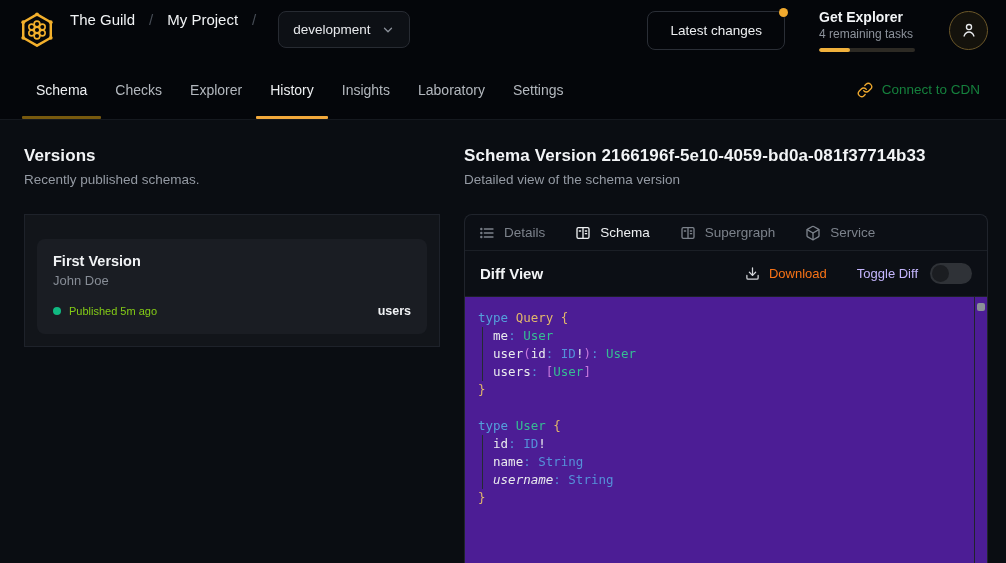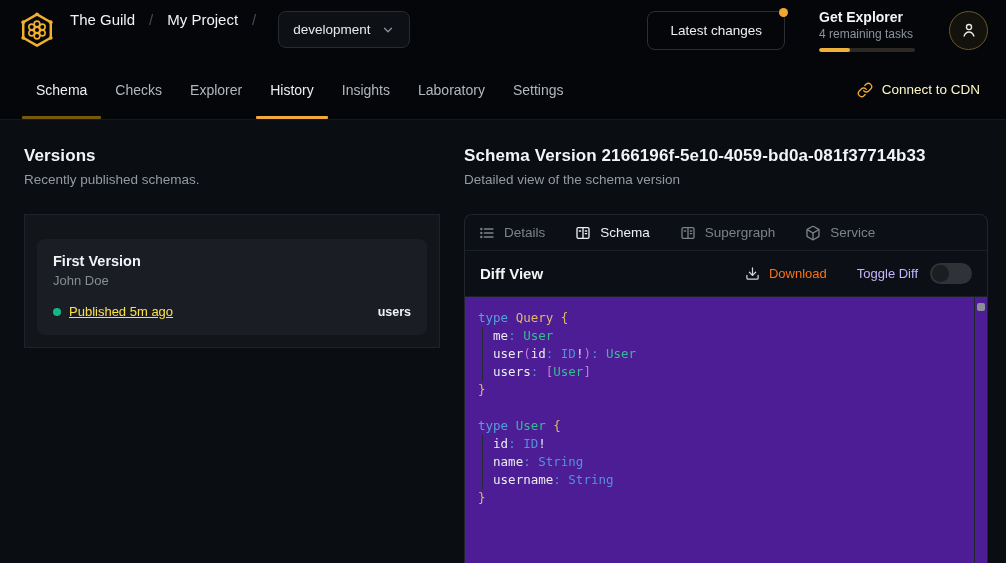--- a/index.html
+++ b/index.html
@@ -61,21 +61,21 @@
   }
   .nav-tab.is-active, .nav-tab.is-dim { color:#edeff1; }
   .nav-tab::after {
     content:""; position:absolute; left:0; right:0; bottom:0; height:3px;
     background:transparent; border-radius:1px;
   }
   .nav-tab.is-active::after { background:#f2a93b; }
   .nav-tab.is-dim::after { background:#77590e; }
   .cdn-link {
     margin-left:auto; display:flex; align-items:center; gap:9px;
-    color:#fef9c3; font-size:13.5px; cursor:pointer; padding-right:4px;
+    color:#15803d; font-size:13.5px; cursor:pointer; padding-right:4px;
   }
 
   
   .main { display:flex; height:443px; }
   .left-col { width:464px; flex:none; padding:26px 24px 0 24px; }
   .right-col { flex:1; padding:26px 18px 0 0; display:flex; flex-direction:column; }
   .sec-title { font-size:17px; font-weight:700; color:#f2f4f6; letter-spacing:.1px; }
   .sec-sub { font-size:13.5px; color:#949aa3; margin-top:6px; }
 
   
@@ -84,21 +84,21 @@
     border-radius:0; padding:12px;
   }
   .version-item {
     margin-top:12px; background:#1a1d23; border-radius:8px;
     padding:14px 16px 16px 16px; cursor:pointer;
   }
   .vi-name { font-size:14.5px; font-weight:600; color:#f0f2f4; }
   .vi-author { font-size:13px; color:#878d96; margin-top:4px; }
   .vi-row { display:flex; align-items:center; margin-top:16px; }
   .vi-dot { width:8px; height:8px; border-radius:50%; background:#10b981; margin-right:8px; flex:none; }
-  .vi-status { font-size:13px; color:#fde047;text-decoration:underline; }
+  .vi-status { font-size:11px; color:#84cc16; }
   .vi-badge { margin-left:auto; font-size:12.5px; font-weight:700; color:#f0f2f4; }
 
   
   .detail-panel {
     margin-top:27px; flex:1; background:#0c0f15;
     border:1px solid #20242c; border-bottom:none;
     border-radius:8px 8px 0 0; display:flex; flex-direction:column; overflow:hidden;
   }
   .detail-tabs {
     display:flex; align-items:center; gap:30px; height:36px;
@@ -330,21 +330,21 @@
         <div id="code-block">
             <div class="ln"><span style="color: rgb(84, 160, 220);">type</span><span style="color: rgb(233, 235, 238);"> </span><span style="color: rgb(226, 184, 107);">Query</span><span style="color: rgb(233, 235, 238);"> </span><span style="color: rgb(226, 184, 107);">{</span></div>
             <div class="ln ind"><span style="color: rgb(233, 235, 238);">  </span><span style="color: rgb(233, 235, 238);">me</span><span style="color: rgb(85, 144, 217);">:</span><span style="color: rgb(233, 235, 238);"> </span><span style="color: rgb(54, 189, 147);">User</span></div>
             <div class="ln ind"><span style="color: rgb(233, 235, 238);">  </span><span style="color: rgb(233, 235, 238);">user</span><span style="color: rgb(198, 120, 221);">(</span><span style="color: rgb(233, 235, 238);">id</span><span style="color: rgb(85, 144, 217);">:</span><span style="color: rgb(233, 235, 238);"> </span><span style="color: rgb(85, 144, 217);">ID</span><span style="color: rgb(233, 235, 238);">!</span><span style="color: rgb(198, 120, 221);">)</span><span style="color: rgb(85, 144, 217);">:</span><span style="color: rgb(233, 235, 238);"> </span><span style="color: rgb(54, 189, 147);">User</span></div>
             <div class="ln ind"><span style="color: rgb(233, 235, 238);">  </span><span style="color: rgb(233, 235, 238);">users</span><span style="color: rgb(85, 144, 217);">:</span><span style="color: rgb(233, 235, 238);"> </span><span style="color: rgb(198, 120, 221);">[</span><span style="color: rgb(54, 189, 147);">User</span><span style="color: rgb(198, 120, 221);">]</span></div>
             <div class="ln"><span style="color: rgb(226, 184, 107);">}</span></div>
             <div class="ln"></div>
             <div class="ln"><span style="color: rgb(84, 160, 220);">type</span><span style="color: rgb(233, 235, 238);"> </span><span style="color: rgb(54, 189, 147);">User</span><span style="color: rgb(233, 235, 238);"> </span><span style="color: rgb(226, 184, 107);">{</span></div>
             <div class="ln ind"><span style="color: rgb(233, 235, 238);">  </span><span style="color: rgb(233, 235, 238);">id</span><span style="color: rgb(85, 144, 217);">:</span><span style="color: rgb(233, 235, 238);"> </span><span style="color: rgb(85, 144, 217);">ID</span><span style="color: rgb(233, 235, 238);">!</span></div>
             <div class="ln ind"><span style="color: rgb(233, 235, 238);">  </span><span style="color: rgb(233, 235, 238);">name</span><span style="color: rgb(85, 144, 217);">:</span><span style="color: rgb(233, 235, 238);"> </span><span style="color: rgb(85, 144, 217);">String</span></div>
-            <div class="ln ind"><span style="color: rgb(233, 235, 238);">  </span><span style="color: rgb(233, 235, 238);">username</span><span style="color: rgb(85, 144, 217);">:</span><span style="color: rgb(233, 235, 238);"> </span><span style="color: rgb(85, 144, 217);">String</span></div>
+            <div class="ln ind"><span style="color: rgb(233, 235, 238);">  </span><span style="color: rgb(233, 235, 238); font-style: italic;">username</span><span style="color: rgb(85, 144, 217);">:</span><span style="color: rgb(233, 235, 238);"> </span><span style="color: rgb(85, 144, 217);">String</span></div>
             <div class="ln"><span style="color: rgb(226, 184, 107);">}</span></div>
           </div>
         <div class="code-scrollbar">
           <div class="scroll-thumb"></div>
         </div>
       </div>
     </div>
   </div>
 </div>
 

